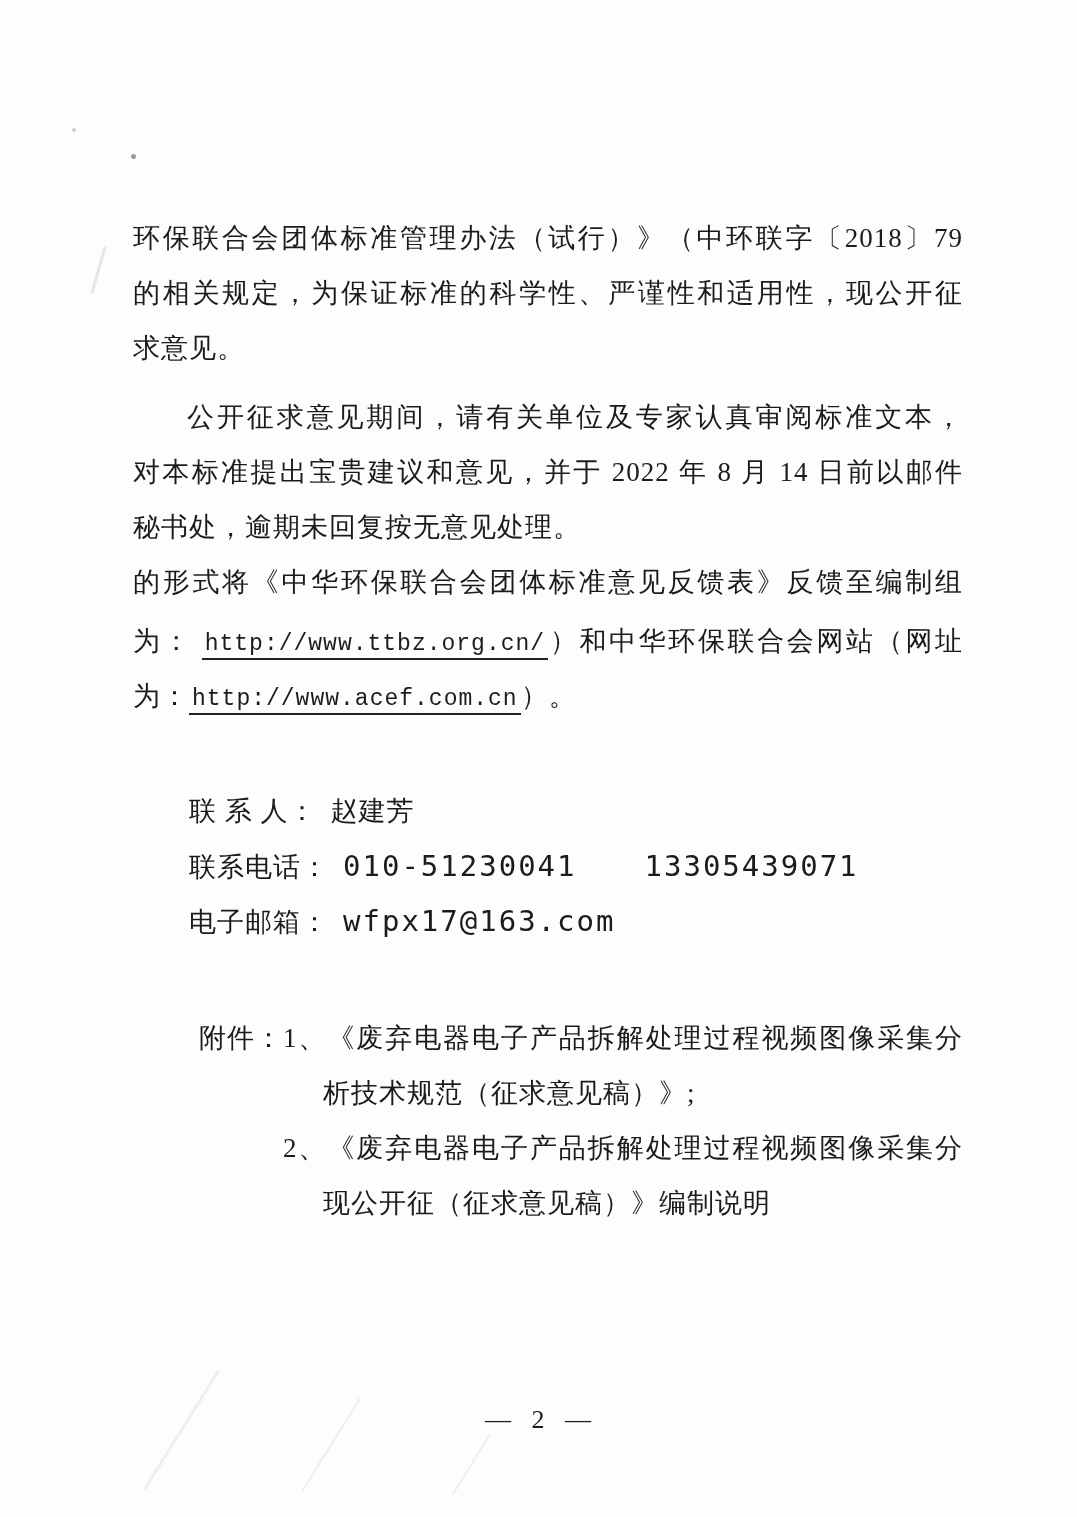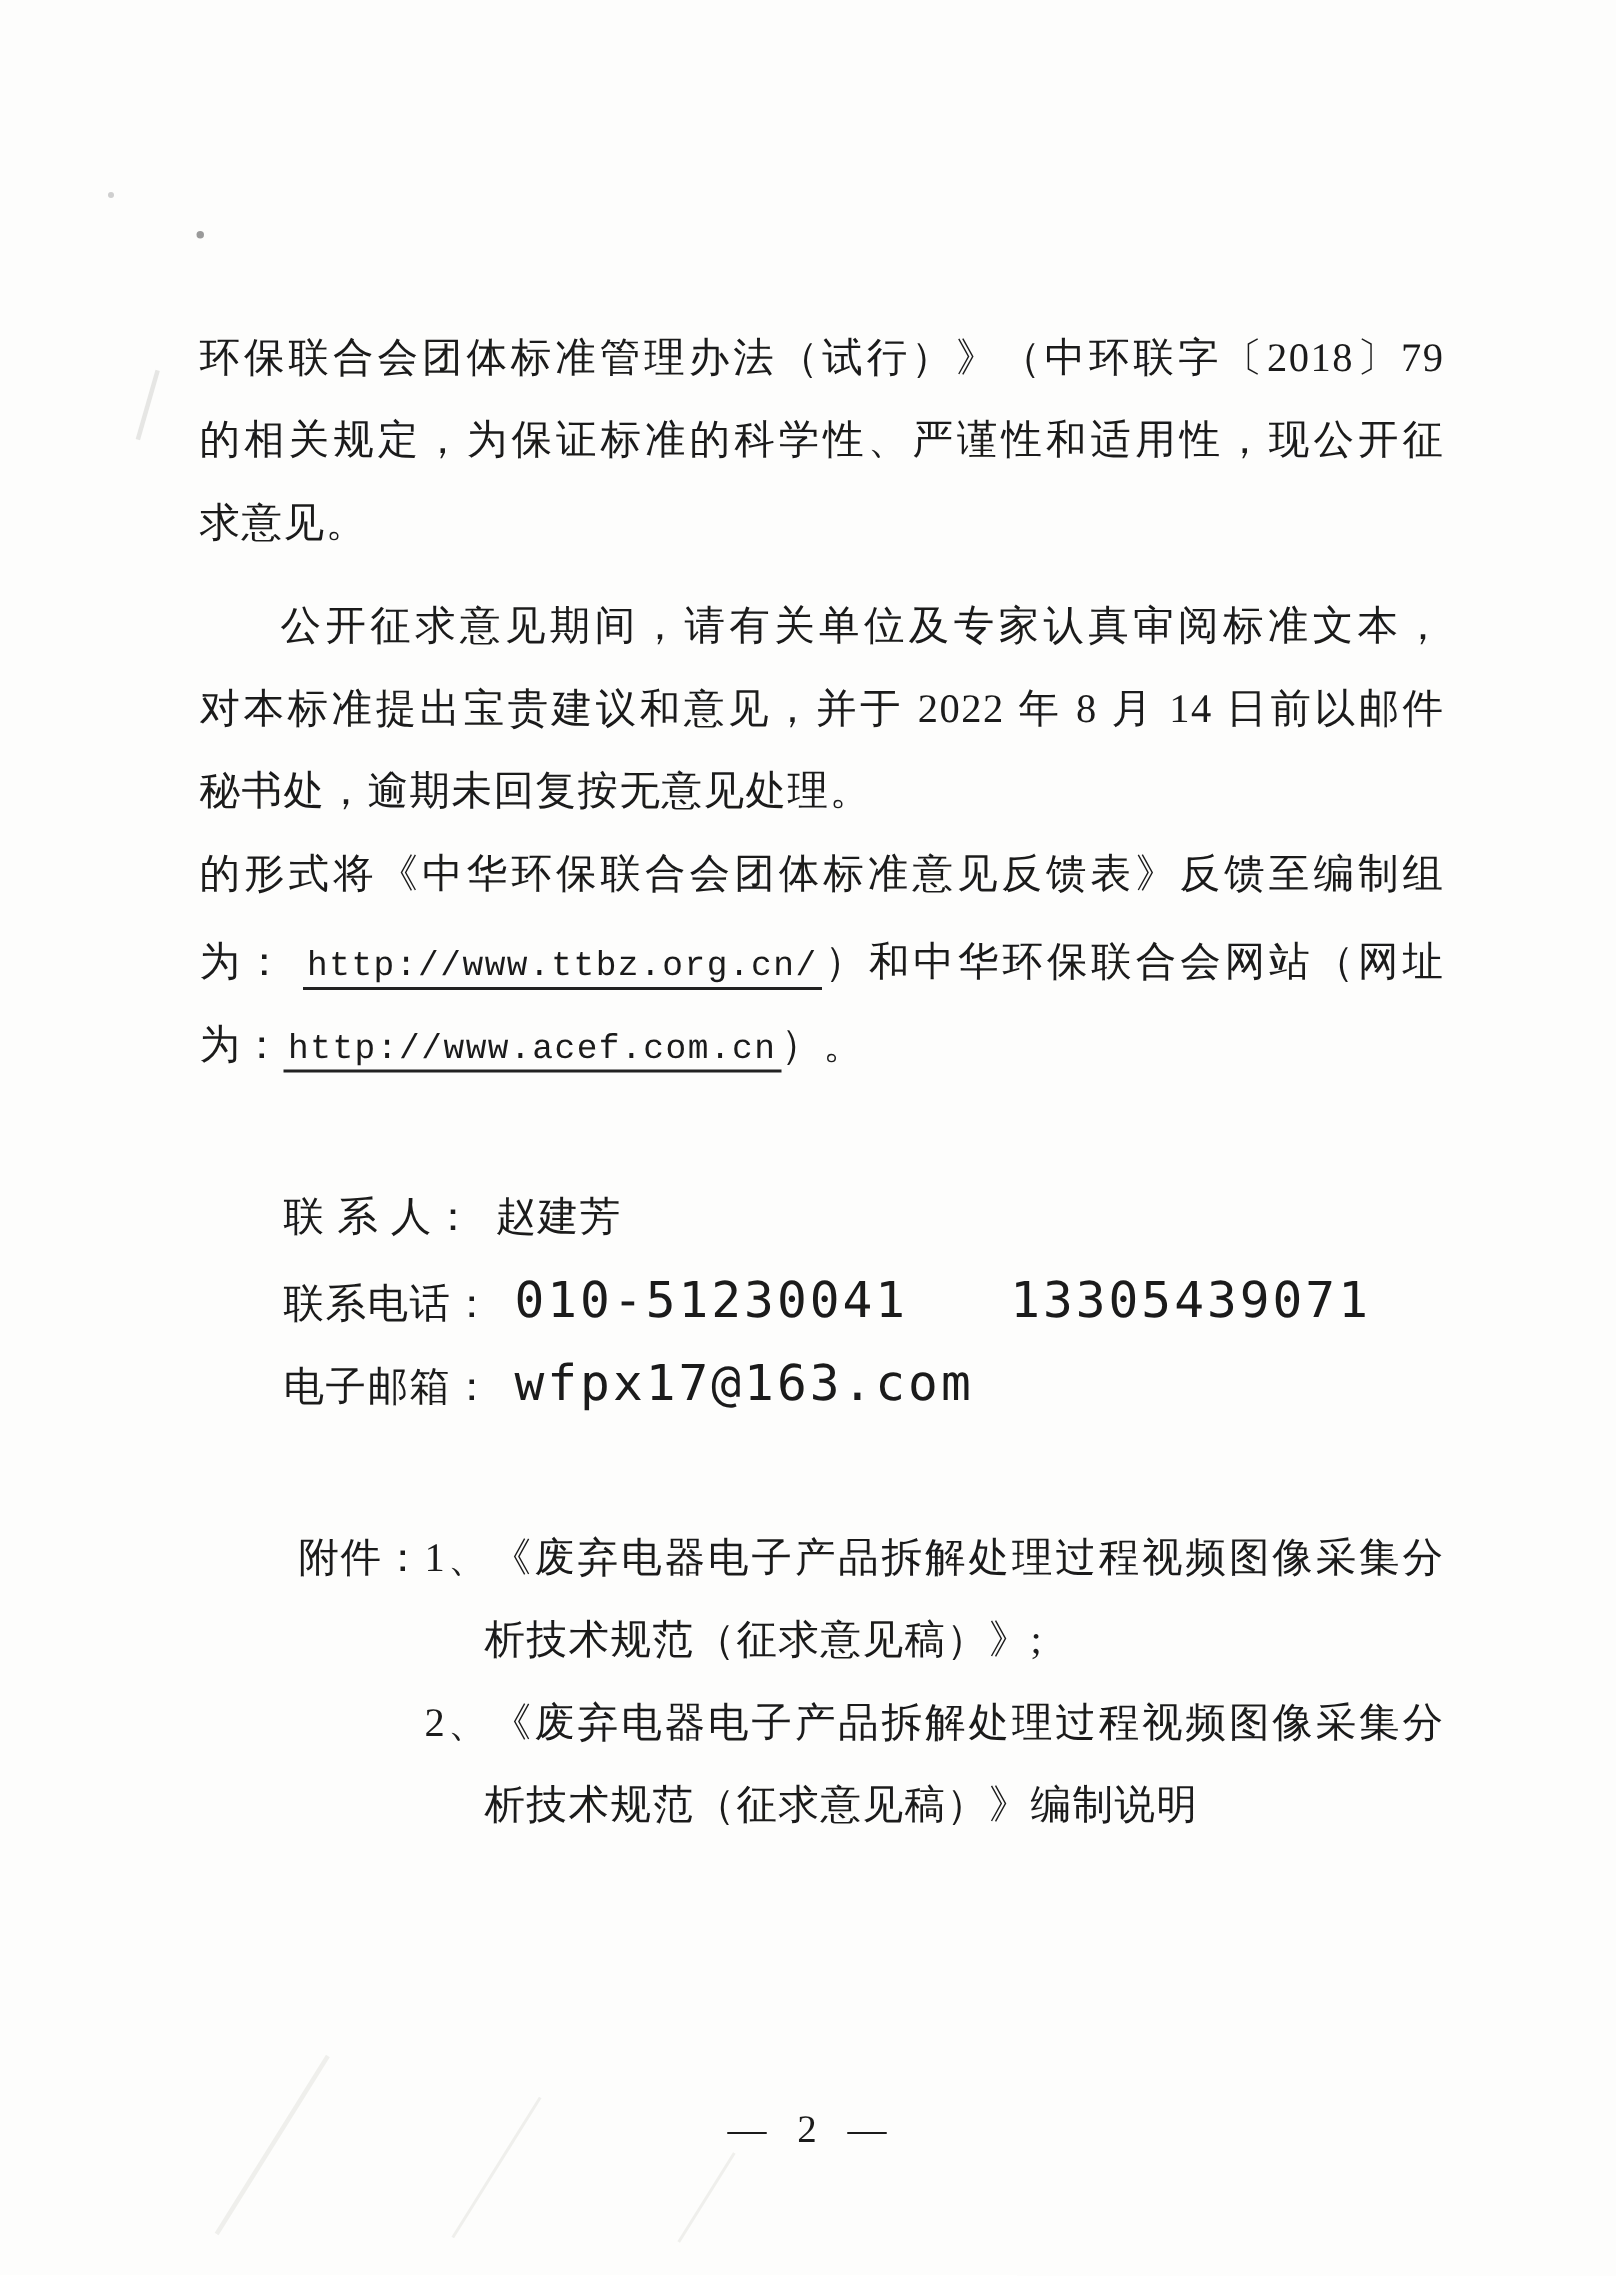--- a/index.html
+++ b/index.html
@@ -38,21 +38,21 @@
   }
   .url {
     border-bottom: 2px solid #222;
     padding: 0 3px 1px 3px;
   }
   .contacts { margin-top: 60px; }
   .contacts .line { padding-left: 56px; }
   .contact-value { margin-left: 14px; }
   .num {
     font-family: "DejaVu Sans Mono", monospace;
-    font-size: 33px;
+    font-size: 29px;
     letter-spacing: 2px;
   }
   .num.second { margin-left: 68px; }
   .attachments {
     margin-top: 62px;
     padding-left: 66px;
     display: flex;
     align-items: flex-start;
   }
   .att-label {
@@ -147,21 +147,21 @@
         <div class="att-item">
           <div class="line j">
             <span>1、</span><span>《废弃电器电子产品拆解处理过程视频图像采集分</span>
           </div>
           <div class="line cont">析技术规范（征求意见稿）》;</div>
         </div>
         <div class="att-item">
           <div class="line j">
             <span>2、</span><span>《废弃电器电子产品拆解处理过程视频图像采集分</span>
           </div>
-          <div class="line cont">析技术规范（征求意见稿）》编制说明</div>
+          <div class="line cont">现公开征（征求意见稿）》编制说明</div>
         </div>
       </div>
     </div>
 
   </div>
 
   <div class="footer">— 2 —</div>
 
 </div>
 

